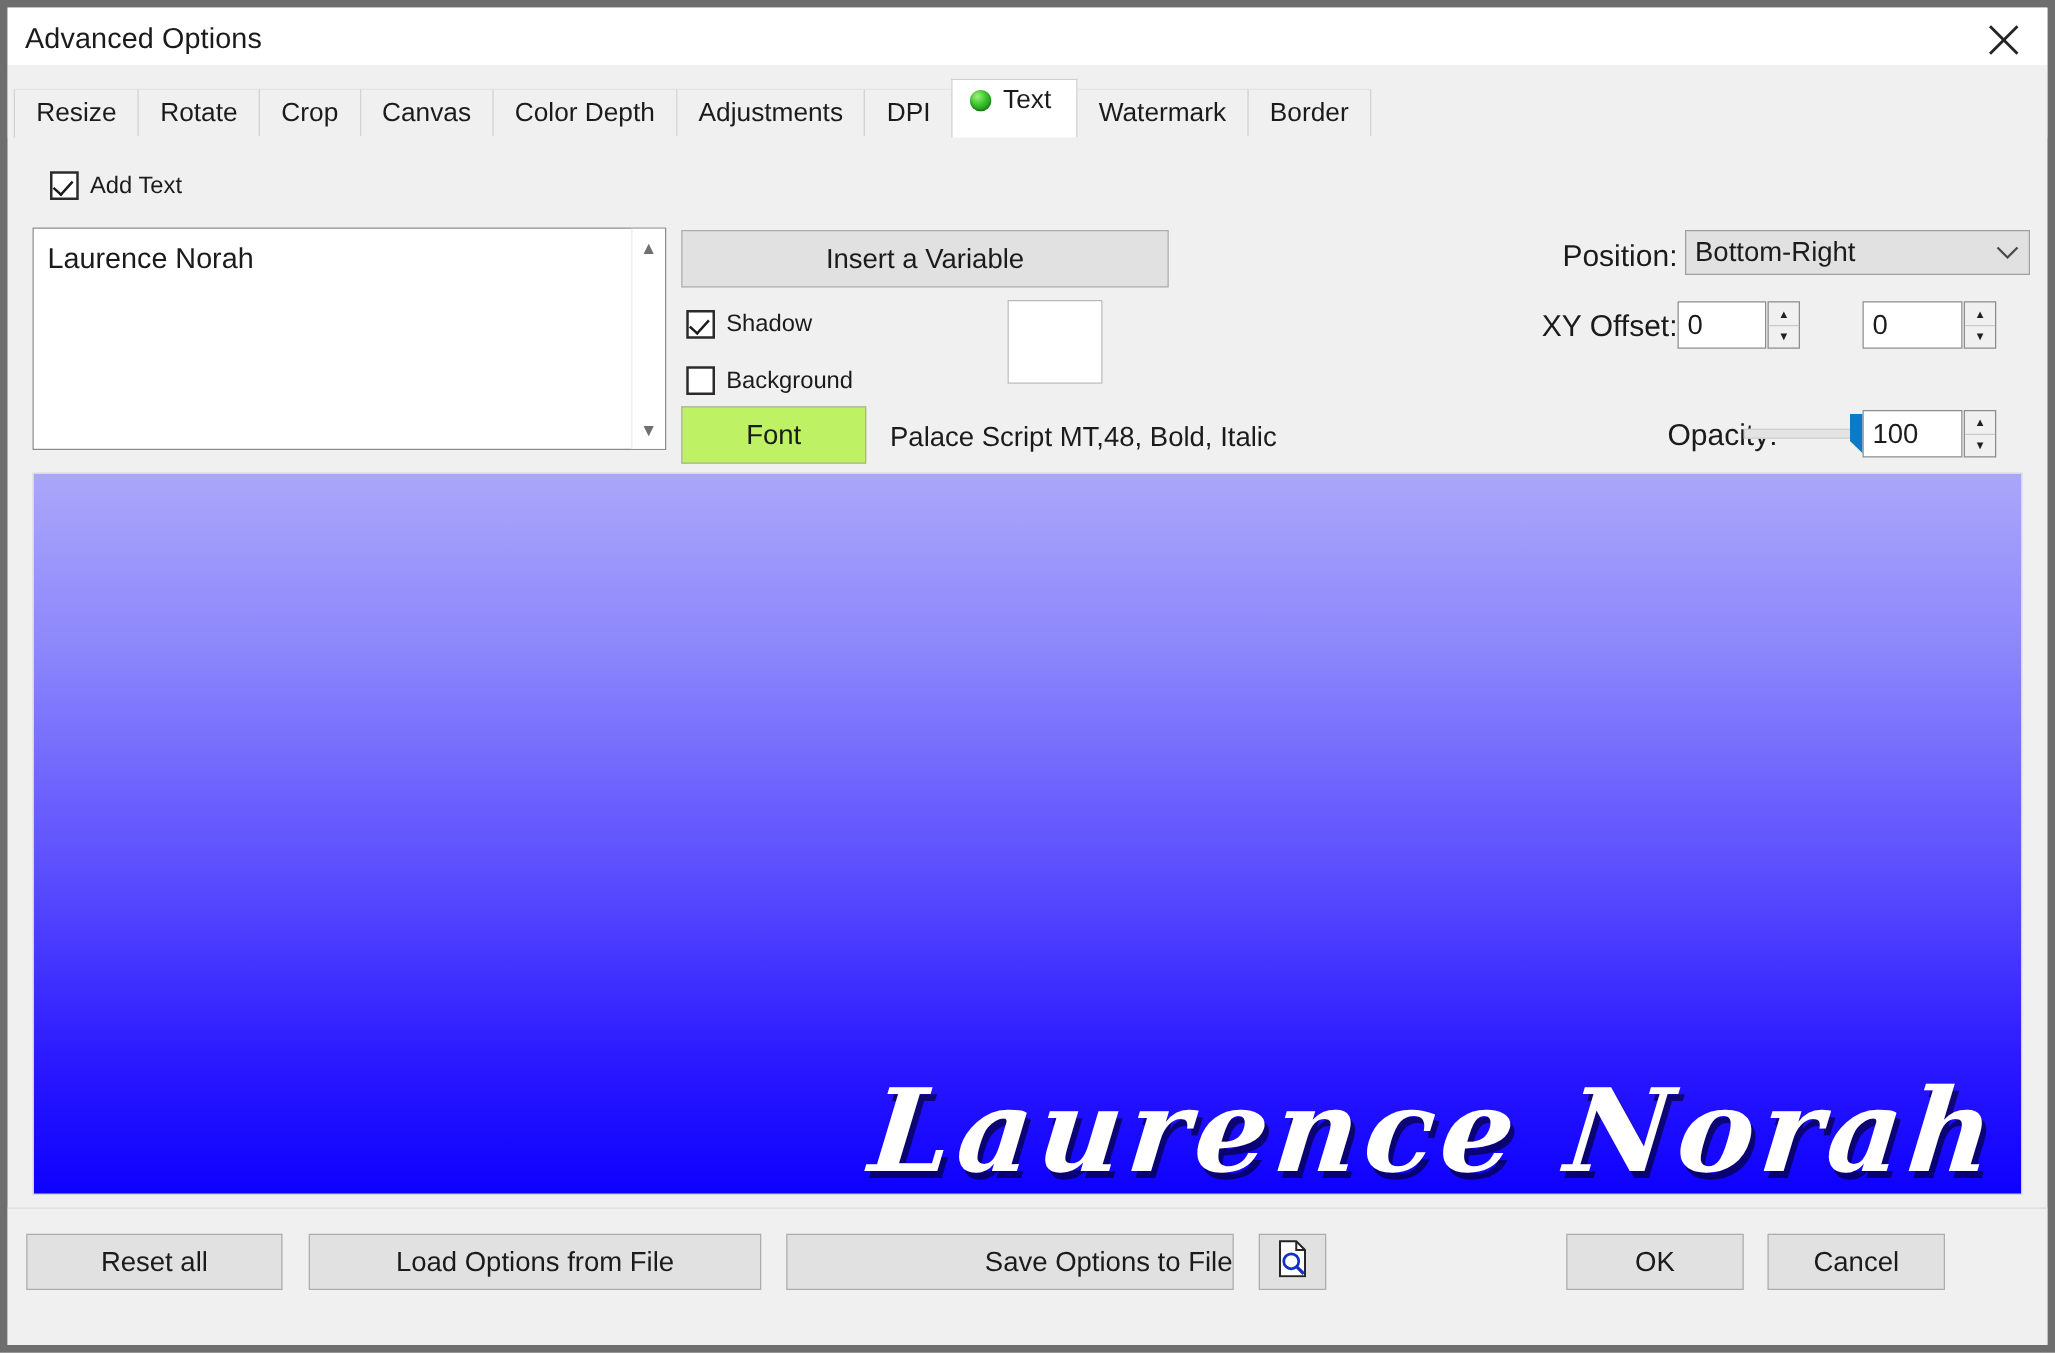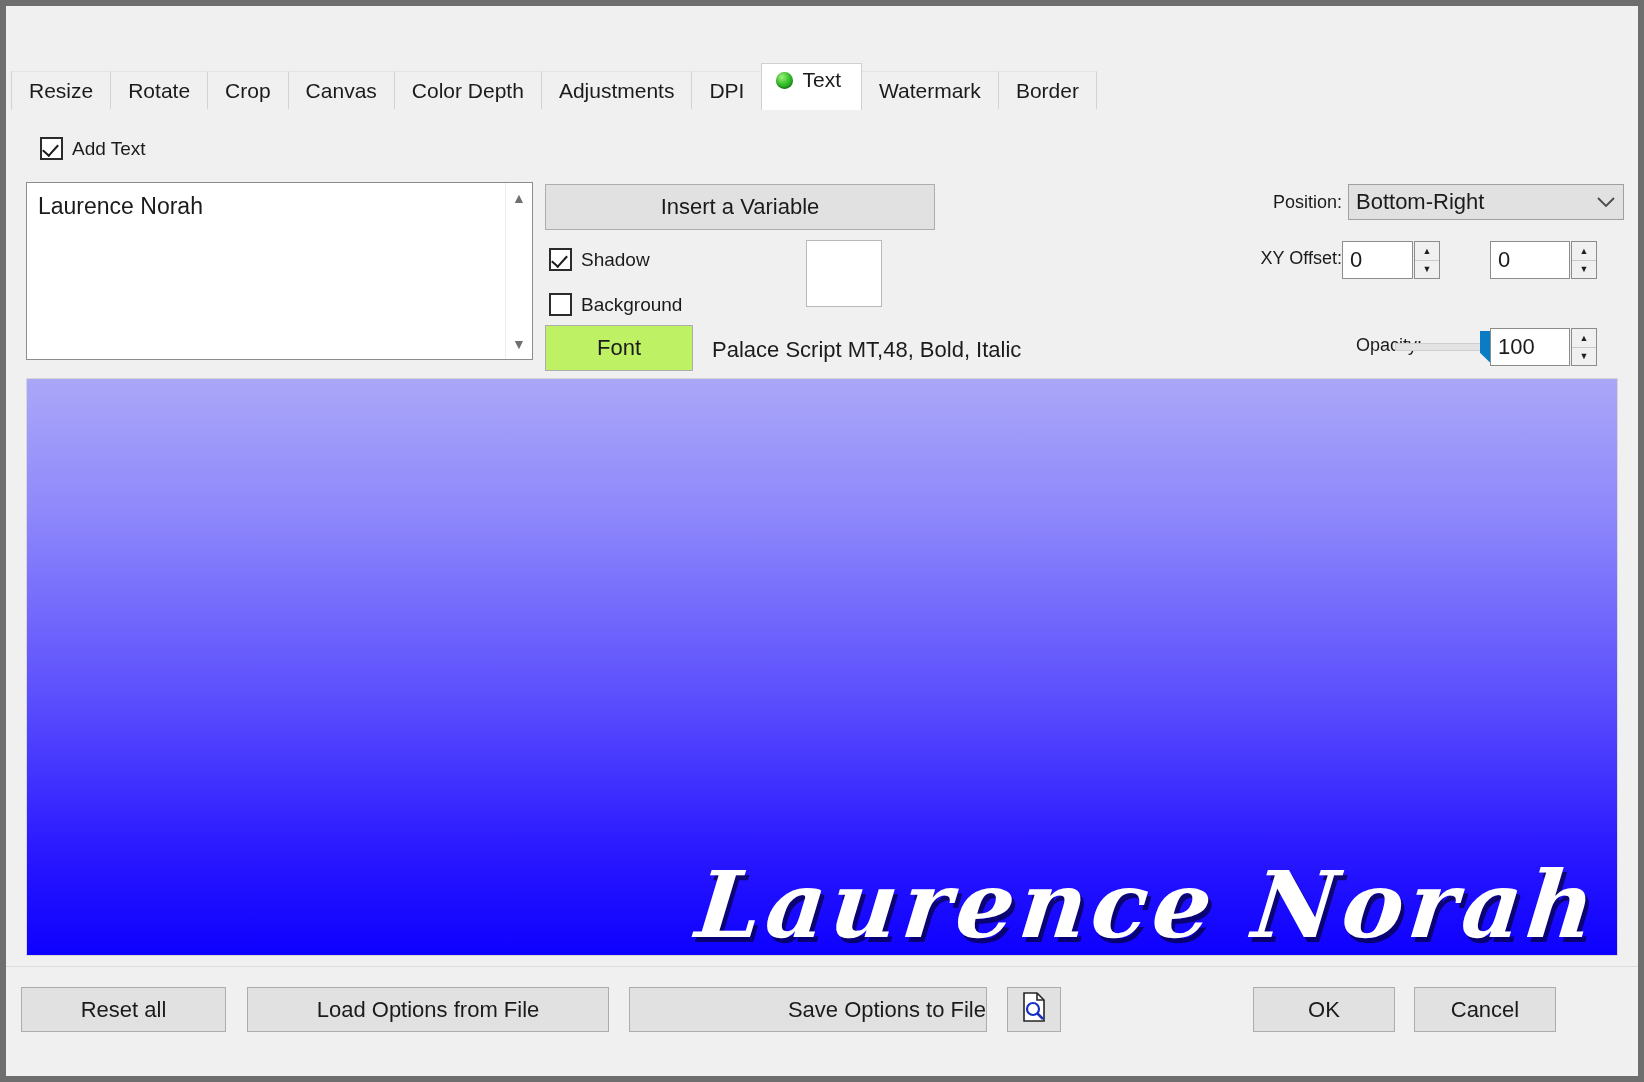--- a/index.html
+++ b/index.html
@@ -220,21 +220,21 @@
     position: absolute;
     left: 700px; top: 228px;
     font-size: 22px;
     color: #1b1b1b;
     white-space: nowrap;
   }
 
   
   .lbl-right {
     position: absolute;
-    font-size: 18px;
+    font-size: 24px;
     color: #1b1b1b;
     text-align: right;
     white-space: nowrap;
   }
   .lbl-position { right: 290px; top: 83px; }
   .lbl-xy       { right: 290px; top: 139px; }
   .lbl-opacity  { right: 210px; top: 226px; }
 
   .combo {
     position: absolute;
@@ -355,20 +355,29 @@
   .b-save  { left: 623px;  width: 358px; justify-content: flex-end; }
   .b-prev  { left: 1001px; width: 54px; }
   .b-ok    { left: 1247px; width: 142px; }
   .b-cancel{ left: 1408px; width: 142px; }
 </style>
 </head>
 <body>
 
 <div id="app">
 
+  <div class="titlebar">
+    <div class="title">Advanced Options</div>
+    <div class="close-btn">
+      <svg width="26" height="26" viewBox="0 0 26 26" aria-hidden="true">
+        <line x1="2" y1="2" x2="24" y2="24" stroke="#232323" stroke-width="2.2"></line>
+        <line x1="24" y1="2" x2="2" y2="24" stroke="#232323" stroke-width="2.2"></line>
+      </svg>
+    </div>
+  </div>
 
   <div class="tabstrip">
     <div class="tabs">
       <div class="tab">
           <span>Resize</span>
         </div>
       <div class="tab">
           <span>Rotate</span>
         </div>
       <div class="tab">

